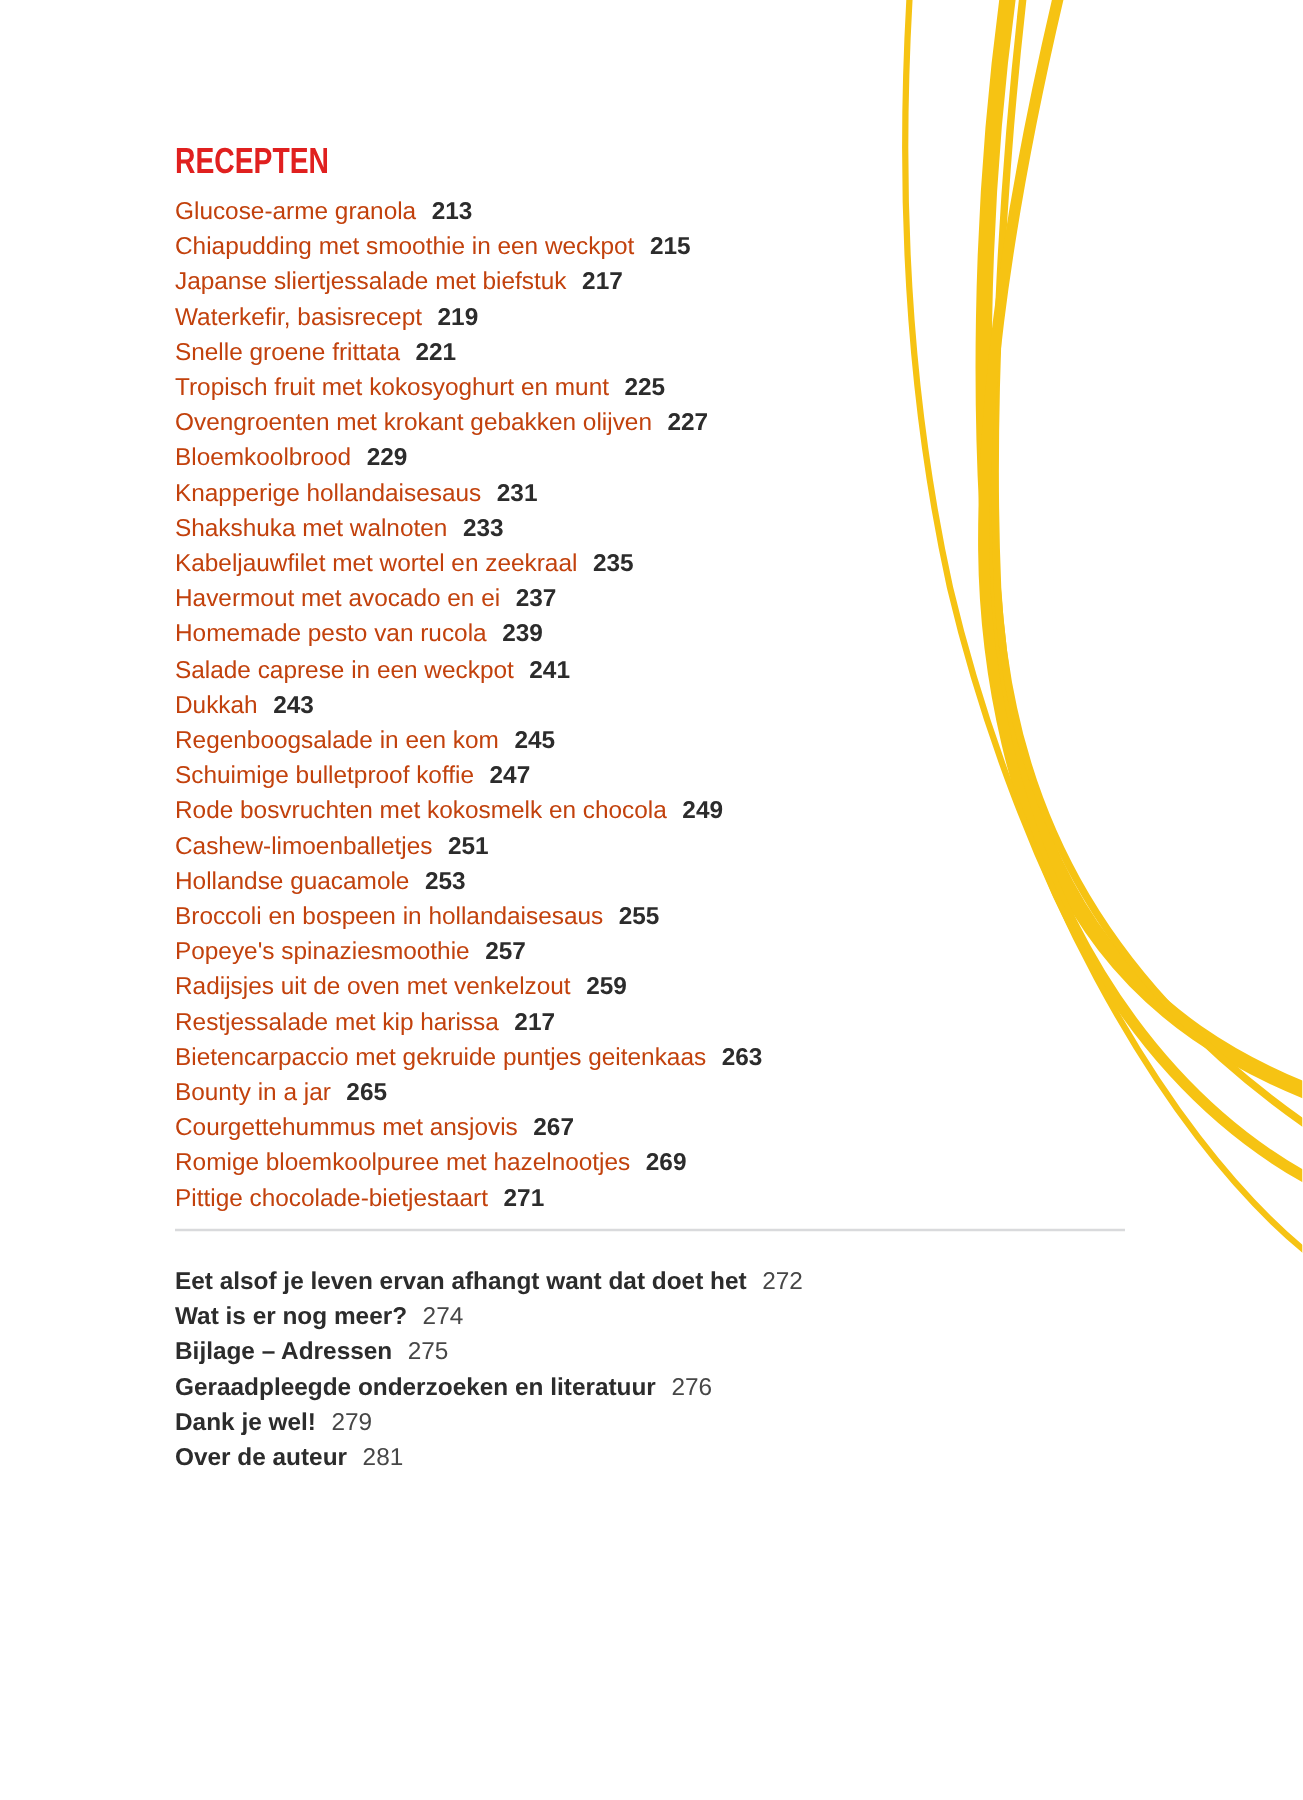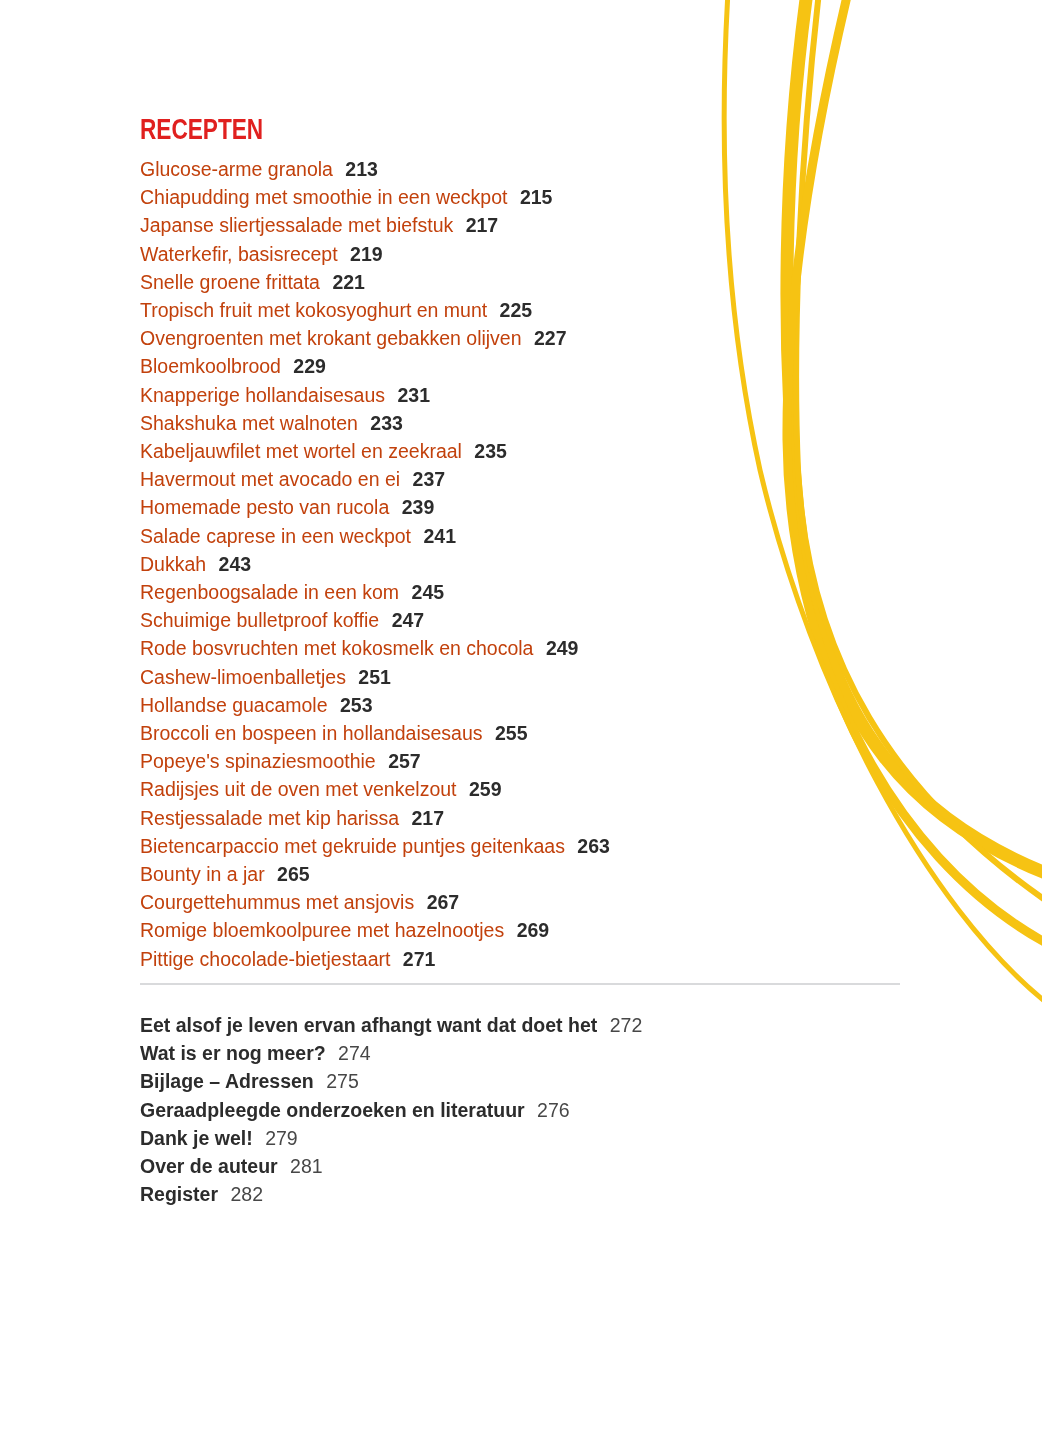--- a/index.html
+++ b/index.html
@@ -277,20 +277,16 @@
         <li>
           <span class="entry-title">Dank je wel!</span>
           <span class="entry-page">279</span>
         </li>
 
         <li>
           <span class="entry-title">Over de auteur</span>
           <span class="entry-page">281</span>
         </li>
 
-        <li>
-          <span class="entry-title">Register</span>
-          <span class="entry-page">282</span>
-        </li>
       </ul>
 
   </div>
 </div>
 
 </body></html>

